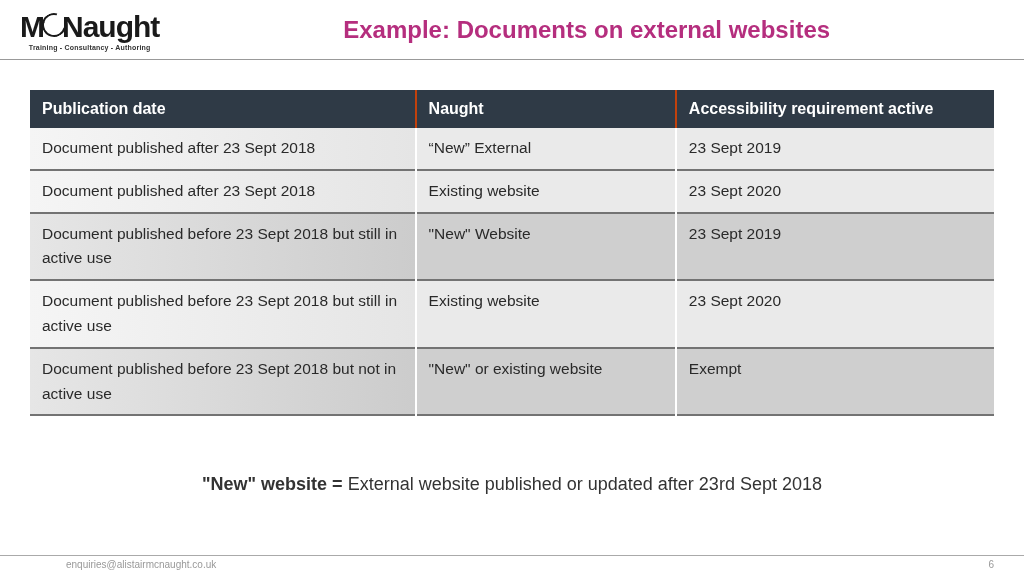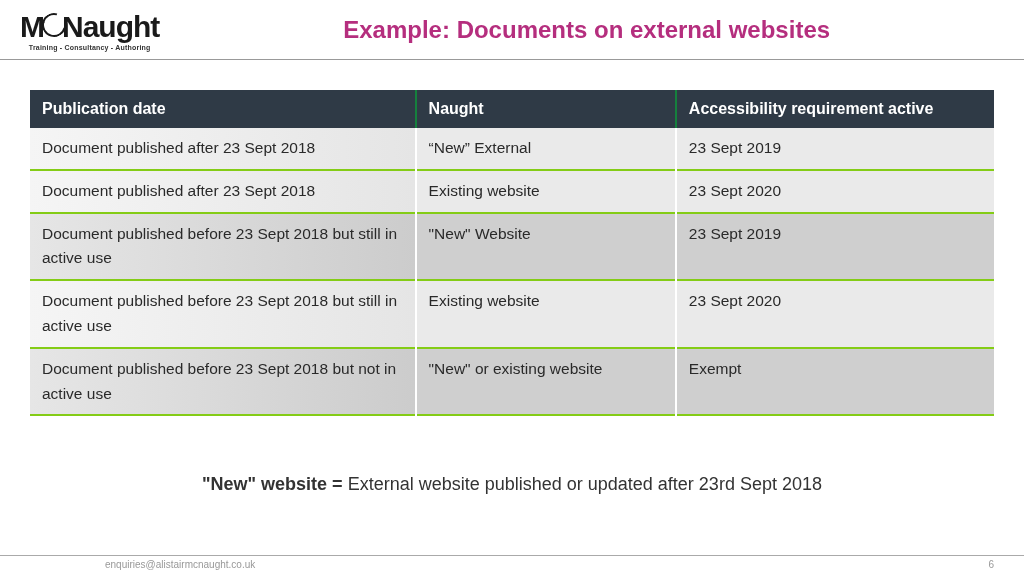--- a/index.html
+++ b/index.html
@@ -72,21 +72,21 @@
       border-collapse: collapse;
       table-layout: fixed;
     }
     thead th {
       background: #2f3a46;
       color: #fff;
       font-weight: 600;
       text-align: left;
       padding: 10px 12px;
       font-size: 16px;
-      border-right: 2px solid #15803d;
+      border-right: 2px solid #c2410c;
     }
     thead th:last-child {
       border-right: none;
     }
     thead th:nth-child(1) {
       width: 40%;
     }
     thead th:nth-child(2) {
       width: 27%;
     }
@@ -99,21 +99,21 @@
       color: #2a2a2a;
       border-right: 2px solid #fff;
       vertical-align: top;
       line-height: 1.6;
     }
     tbody td:last-child {
       border-right: none;
       margin-top: 46px;
     }
     tbody tr {
-      border-bottom: 2px solid #84cc16;
+      border-bottom: 2px solid #737373;
     }
     tbody tr.light td {
       background: #eaeaea;
     }
     tbody tr.light td:first-child {
       background: linear-gradient(to right, #f5f5f5, #e5e5e5);
     }
     tbody tr.dark td {
       background: #cfcfcf;
     }
@@ -129,21 +129,21 @@
     }
     .definitions strong {
       font-weight: 700;
     }
     .footer {
       position: absolute;
       bottom: 6px;
       left: 0;
       right: 0;
       border-top: 1px solid #aaa;
-      padding: 3px 30px 0 105px;
+      padding: 3px 30px 0 66px;
       display: flex;
       justify-content: space-between;
       font-size: 10px;
       color: #999;
     }
   </style>
 </head>
 <body>
 
 <div class="header">

